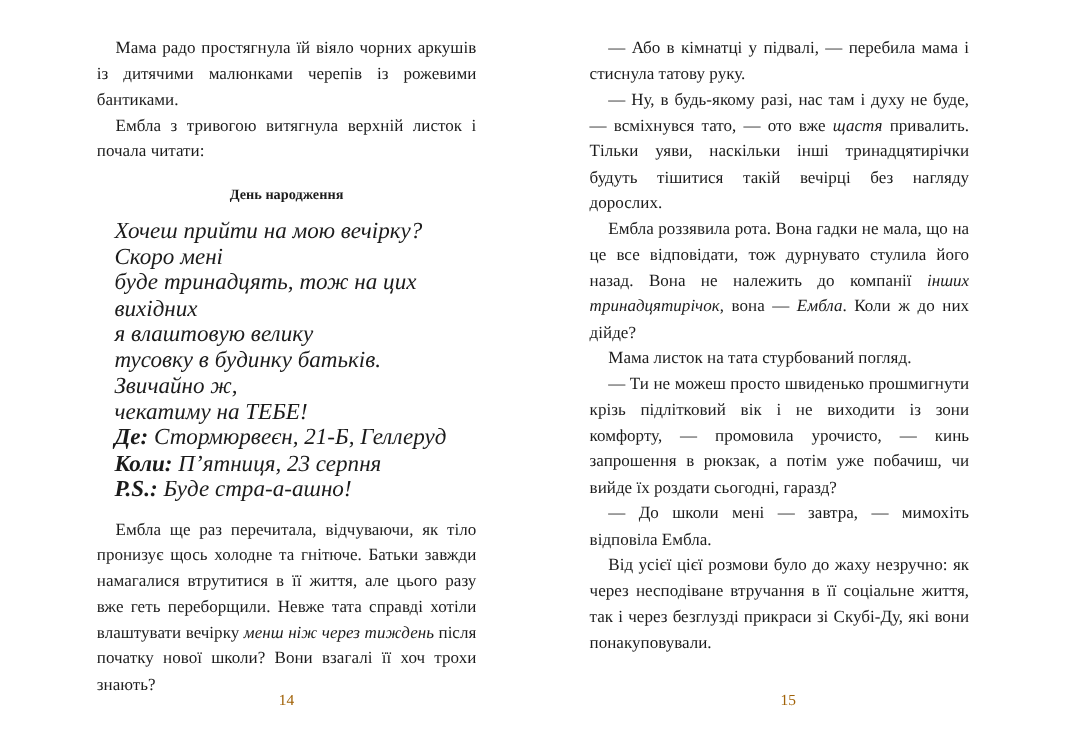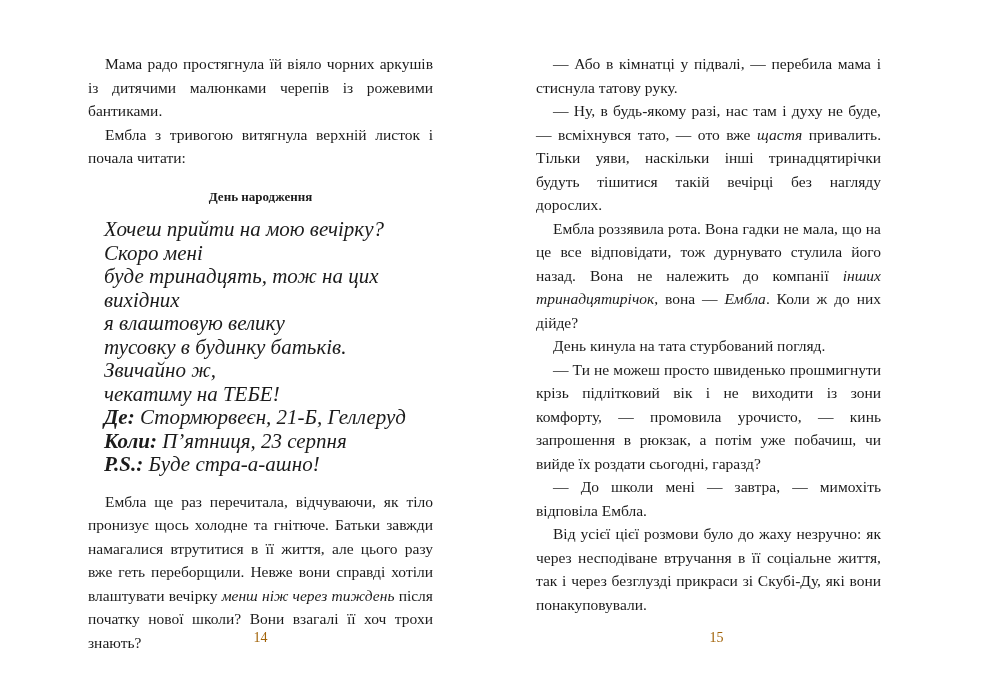--- a/index.html
+++ b/index.html
@@ -7,21 +7,21 @@
     width: 991px;
     height: 683px;
     background: #ffffff;
     color: #1b1b1b;
     font-family: "Liberation Serif", "DejaVu Serif", serif;
     overflow: hidden;
     position: relative;
   }
   .spread {
     display: flex;
-    padding: 52px 0 0 88px;
+    padding: 32px 0 0 88px;
     box-sizing: border-box;
   }
   .col { width: 345px; }
   .col.right { margin-left: 103px; }
   .para {
     margin: 0;
     font-size: 15.5px;
     line-height: 23.5px;
     text-align: justify;
     text-indent: 17px;
@@ -70,28 +70,28 @@
       <div class="invite-line">Хочеш прийти на мою вечірку? Скоро мені</div>
       <div class="invite-line">буде тринадцять, тож на цих вихідних</div>
       <div class="invite-line">я влаштовую велику</div>
       <div class="invite-line">тусовку в будинку батьків. Звичайно ж,</div>
       <div class="invite-line">чекатиму на ТЕБЕ!</div>
       <div class="invite-line"><strong>Де:</strong><span> Стормюрвеєн, 21-Б, Геллеруд</span></div>
       <div class="invite-line"><strong>Коли:</strong><span> П’ятниця, 23 серпня</span></div>
       <div class="invite-line"><strong>P.S.:</strong><span> Буде стра-а-ашно!</span></div>
     </div>
 
-    <p class="para"><span>Ембла ще раз перечитала, відчуваючи, як тіло пронизує щось холодне та гнітюче. Батьки завжди намагалися втрутитися в її життя, але цього разу вже геть переборщили. Невже вони справді хотіли влаштувати вечірку </span><em>менш ніж через тиждень</em><span> після початку нової школи? Вони взагалі її хоч трохи знають?</span></p>
+    <p class="para"><span>Ембла ще раз перечитала, відчуваючи, як тіло пронизує щось холодне та гнітюче. Батьки завжди намагалися втрутитися в її життя, але цього разу вже геть переборщили. Невже тата справді хотіли влаштувати вечірку </span><em>менш ніж через тиждень</em><span> після початку нової школи? Вони взагалі її хоч трохи знають?</span></p>
   </div>
 
   <div class="col right">
     <p class="para">— Або в кімнатці у підвалі, — перебила мама і стиснула татову руку.</p>
     <p class="para"><span>— Ну, в будь-якому разі, нас там і духу не буде, — всміхнувся тато, — ото вже </span><em>щастя</em><span> привалить. Тільки уяви, наскільки інші тринадцятирічки будуть тішитися такій вечірці без нагляду дорослих.</span></p>
     <p class="para"><span>Ембла роззявила рота. Вона гадки не мала, що на це все відповідати, тож дурнувато стулила його назад. Вона не належить до компанії </span><em>інших тринадцятирічок</em><span>, вона — </span><em>Ембла</em><span>. Коли ж до них дійде?</span></p>
-    <p class="para">День кинула на тата стурбований погляд.</p>
+    <p class="para">Мама листок на тата стурбований погляд.</p>
     <p class="para">— Ти не можеш просто швиденько прошмигнути крізь підлітковий вік і не виходити із зони комфорту, — промовила урочисто, — кинь запрошення в рюкзак, а потім уже побачиш, чи вийде їх роздати сьогодні, гаразд?</p>
     <p class="para">— До школи мені — завтра, — мимохіть відповіла Ембла.</p>
     <p class="para">Від усієї цієї розмови було до жаху незручно: як через несподіване втручання в її соціальне життя, так і через безглузді прикраси зі Скубі-Ду, які вони понакуповували.</p>
   </div>
 
 </div>
 
 <div class="page-number left-num">14</div>
 <div class="page-number right-num">15</div>
 

